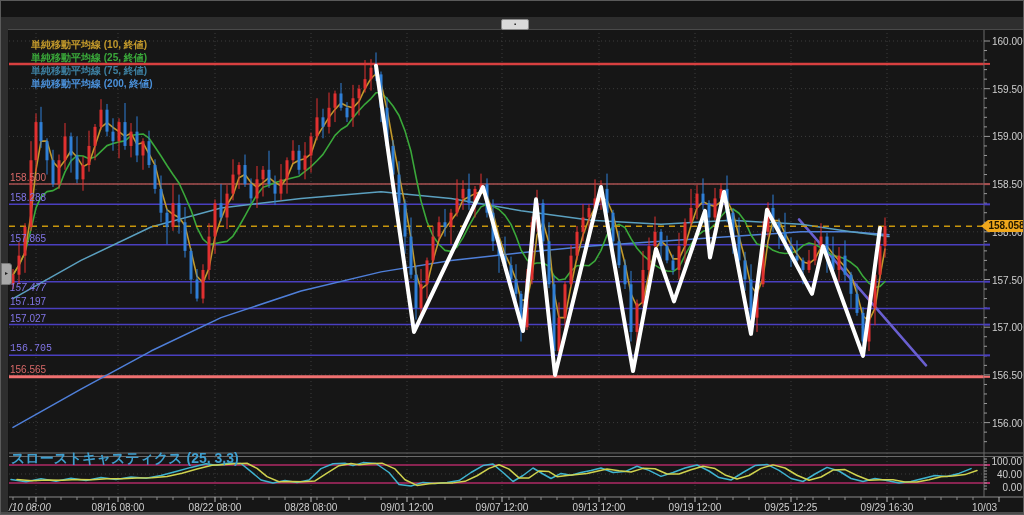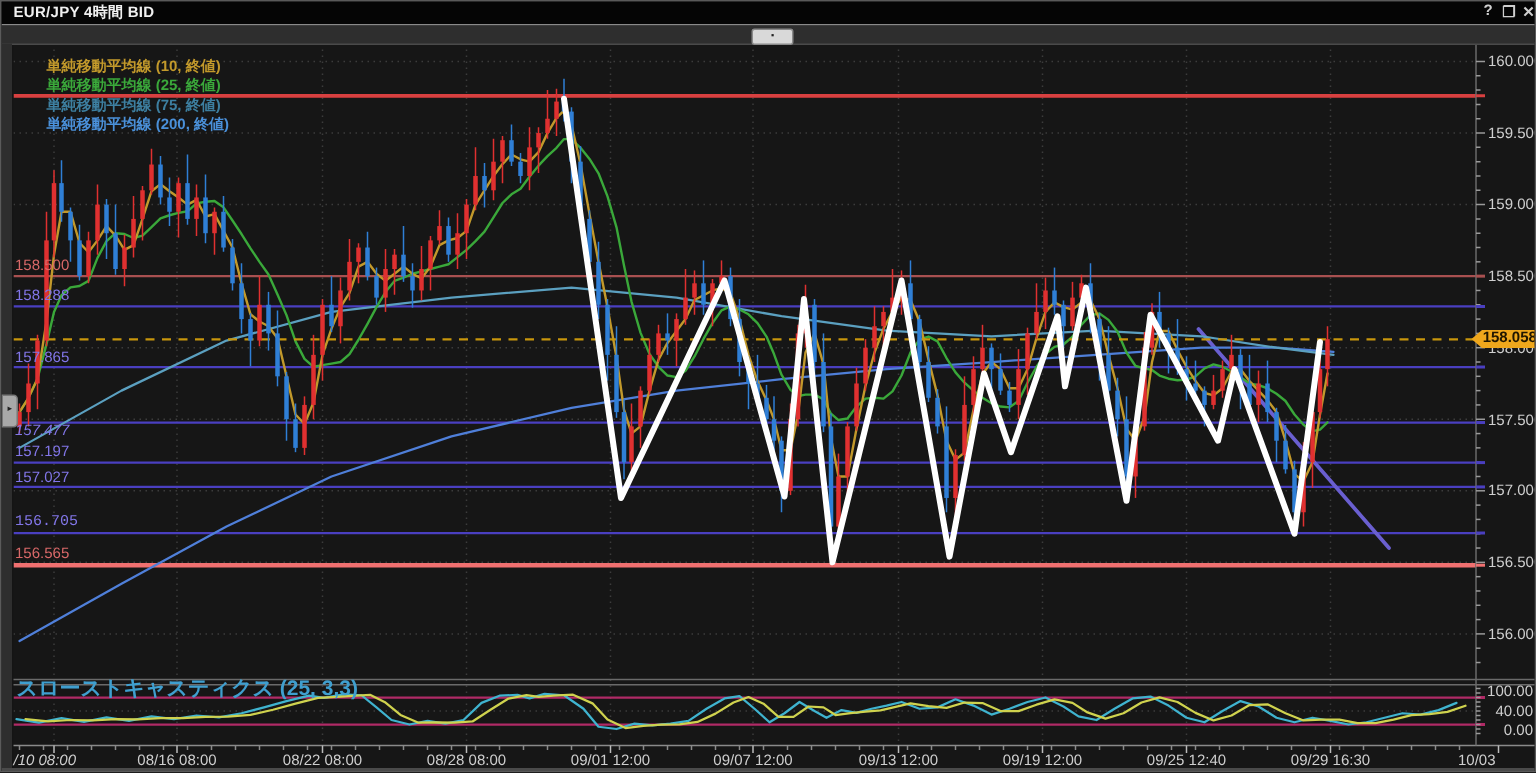--- a/index.html
+++ b/index.html
@@ -512,26 +512,20 @@
       <line x1="310" y1="496" x2="310" y2="501" stroke="#bbbbbb" stroke-width="1"></line>
       <line x1="406" y1="496" x2="406" y2="501" stroke="#bbbbbb" stroke-width="1"></line>
       <line x1="501" y1="496" x2="501" y2="501" stroke="#bbbbbb" stroke-width="1"></line>
       <line x1="598" y1="496" x2="598" y2="501" stroke="#bbbbbb" stroke-width="1"></line>
       <line x1="694" y1="496" x2="694" y2="501" stroke="#bbbbbb" stroke-width="1"></line>
       <line x1="790" y1="496" x2="790" y2="501" stroke="#bbbbbb" stroke-width="1"></line>
       <line x1="886" y1="496" x2="886" y2="501" stroke="#bbbbbb" stroke-width="1"></line>
       <line x1="998" y1="496" x2="998" y2="501" stroke="#bbbbbb" stroke-width="1"></line>
     </svg>
 
-  <div id="titlebar">
-    <div id="title" class="lbl">EUR/JPY 4時間 BID</div>
-    <div class="tbicon" style="left:985px">?</div>
-    <div class="tbicon" style="left:999px">❐</div>
-    <div class="tbicon" style="left:1012px">✕</div>
-  </div>
 
   <div id="toolbar">
     <div id="collapse-btn">▪</div>
   </div>
 
   <div id="leftstrip"></div>
   <div id="left-handle">▸</div>
 
   <div id="legend">
       <div class="lbl " style="left: 30px; top: 38px; color: rgb(194, 153, 43);">単純移動平均線 (10, 終値)</div>
@@ -562,21 +556,21 @@
     </div>
   <div id="time-axis">
       <div class="lbl axis-lbl" style="top: 501px; color: rgb(207, 207, 207); left: 8px; font-style: italic;">/10 08:00</div>
       <div class="lbl axis-lbl" style="top: 501px; color: rgb(207, 207, 207); left: 84px; width: 66px; text-align: center;">08/16 08:00</div>
       <div class="lbl axis-lbl" style="top: 501px; color: rgb(207, 207, 207); left: 181px; width: 66px; text-align: center;">08/22 08:00</div>
       <div class="lbl axis-lbl" style="top: 501px; color: rgb(207, 207, 207); left: 277px; width: 66px; text-align: center;">08/28 08:00</div>
       <div class="lbl axis-lbl" style="top: 501px; color: rgb(207, 207, 207); left: 373px; width: 66px; text-align: center;">09/01 12:00</div>
       <div class="lbl axis-lbl" style="top: 501px; color: rgb(207, 207, 207); left: 468px; width: 66px; text-align: center;">09/07 12:00</div>
       <div class="lbl axis-lbl" style="top: 501px; color: rgb(207, 207, 207); left: 565px; width: 66px; text-align: center;">09/13 12:00</div>
       <div class="lbl axis-lbl" style="top: 501px; color: rgb(207, 207, 207); left: 661px; width: 66px; text-align: center;">09/19 12:00</div>
-      <div class="lbl axis-lbl" style="top: 501px; color: rgb(207, 207, 207); left: 757px; width: 66px; text-align: center;">09/25 12:40</div>
+      <div class="lbl axis-lbl" style="top: 501px; color: rgb(207, 207, 207); left: 757px; width: 66px; text-align: center;">09/25 12:25</div>
       <div class="lbl axis-lbl" style="top: 501px; color: rgb(207, 207, 207); left: 853px; width: 66px; text-align: center;">09/29 16:30</div>
       <div class="lbl axis-lbl" style="top: 501px; color: rgb(207, 207, 207); left: 971px;">10/03</div>
     </div>
   <div id="stoch-label" class="lbl" style="left: 10px; top: 452px; font-weight: bold; color: rgb(63, 159, 207); font-size: 14px;">スローストキャスティクス (25, 3,3)</div>
   <div id="stoch-axis">
       <div class="lbl axis-lbl" style="left: 989px; top: 455px; width: 32px; text-align: right;">100.00</div>
       <div class="lbl axis-lbl" style="left: 989px; top: 468px; width: 32px; text-align: right;">40.00</div>
       <div class="lbl axis-lbl" style="left: 989px; top: 481px; width: 32px; text-align: right;">0.00</div>
     </div>
   <div id="price-tag" style="top: 219.267px;">158.058</div>

